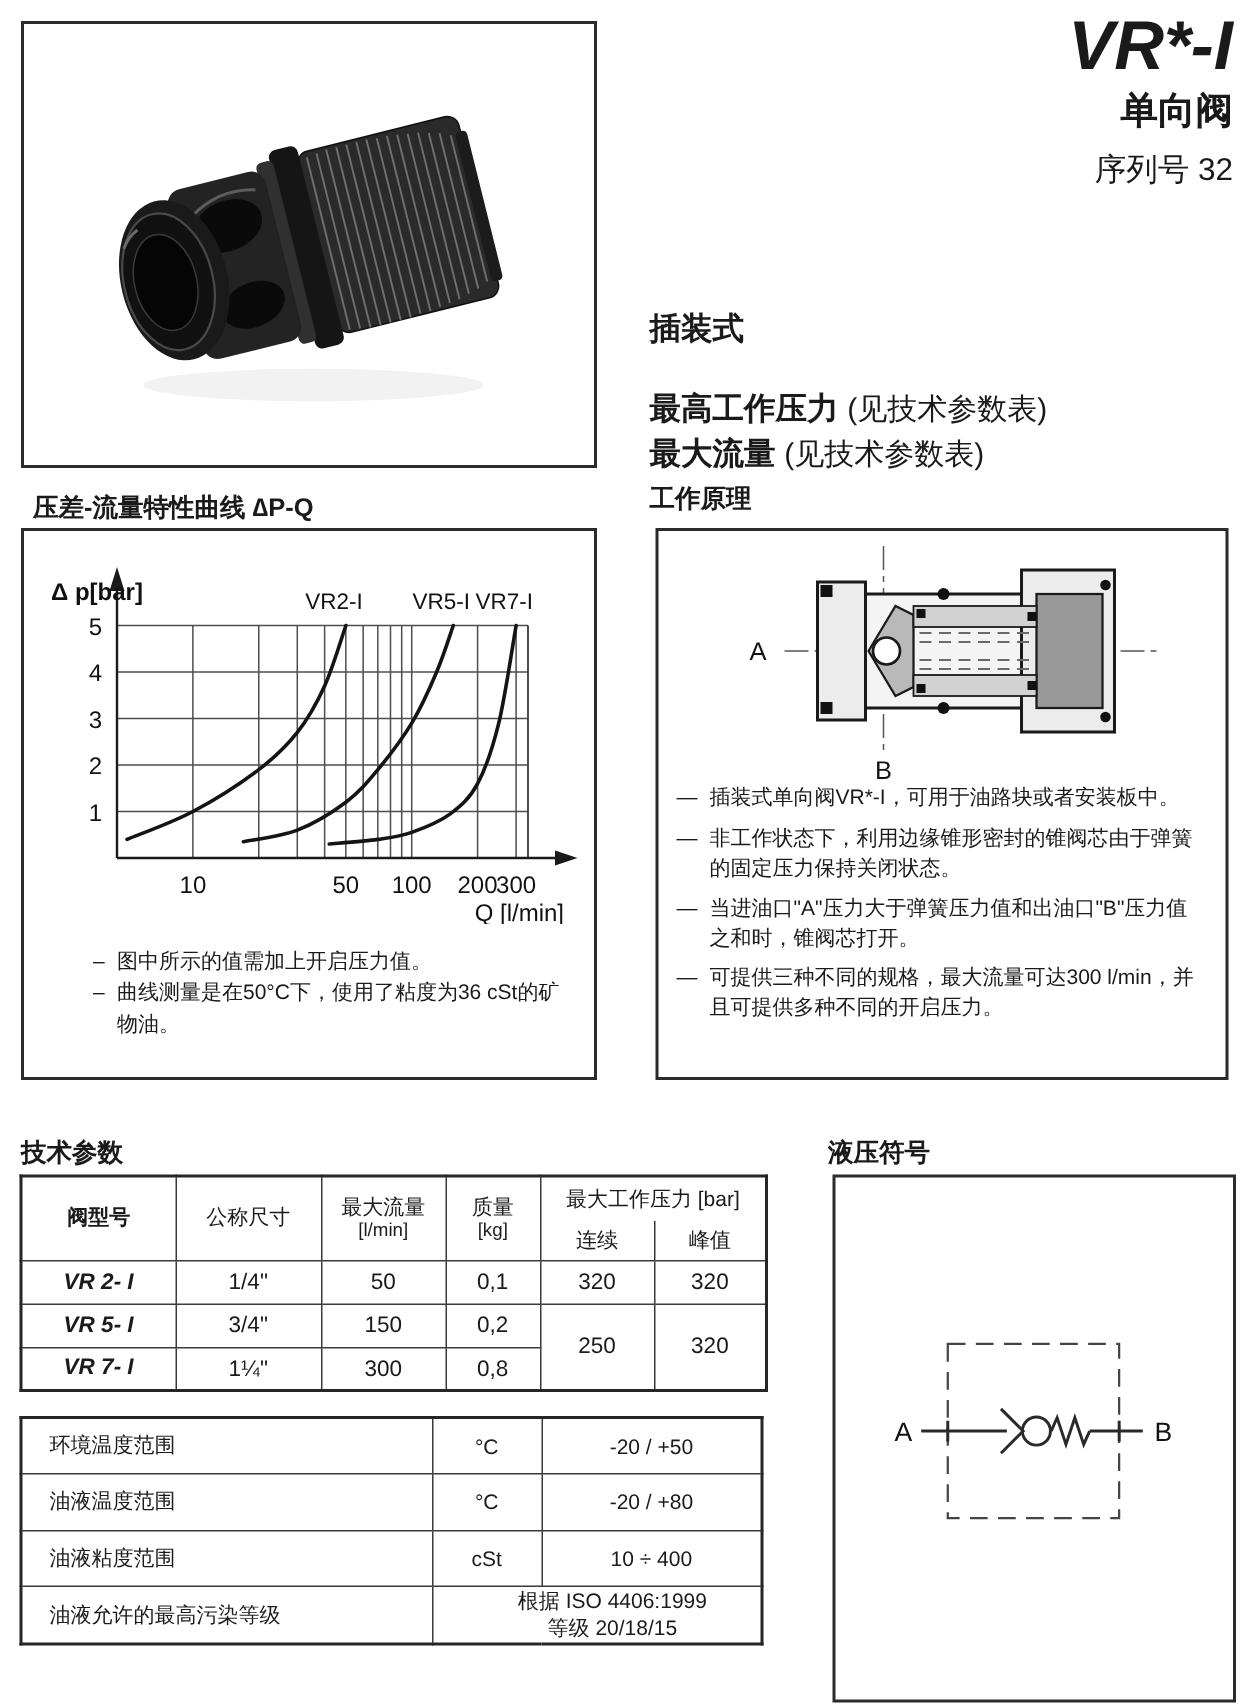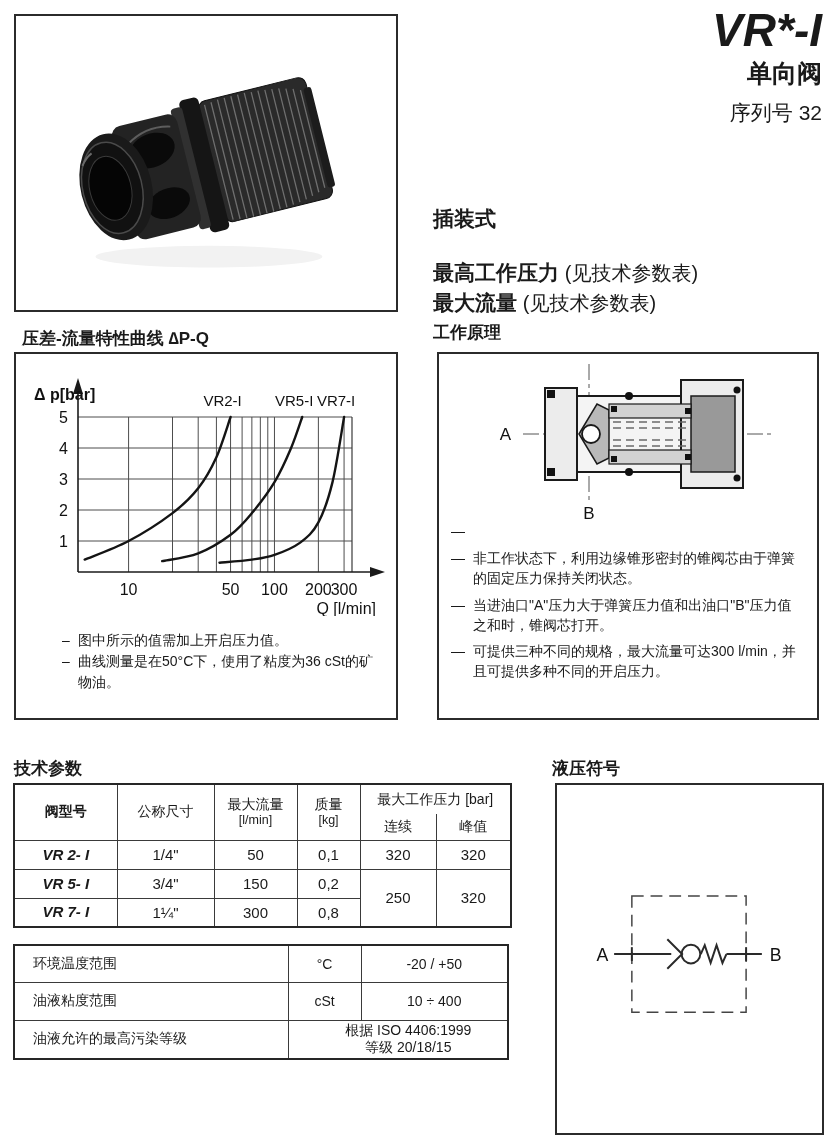--- a/index.html
+++ b/index.html
@@ -206,20 +206,21 @@
         <circle cx="298" cy="124" r="3.5"></circle>
         <rect x="108" y="36" width="8" height="8"></rect>
         <rect x="108" y="114" width="8" height="8"></rect>
       </g>
       <text x="72" y="86" text-anchor="end" font-size="17" fill="#111">A</text>
       <text x="150" y="165" text-anchor="middle" font-size="17" fill="#111">B</text>
     </svg>
     <div class="bullets">
       <div class="bullet">
         <span class="mk">—</span>
+        <span>插装式单向阀VR*-I，可用于油路块或者安装板中。</span>
       </div>
       <div class="bullet">
         <span class="mk">—</span>
         <span>非工作状态下，利用边缘锥形密封的锥阀芯由于弹簧的固定压力保持关闭状态。</span>
       </div>
       <div class="bullet">
         <span class="mk">—</span>
         <span>当进油口"A"压力大于弹簧压力值和出油口"B"压力值之和时，锥阀芯打开。</span>
       </div>
       <div class="bullet">
@@ -292,20 +293,25 @@
         <col style="width:73px">
         <col style="width:147px">
       </colgroup>
     <tbody>
         <tr>
       <td class="lbl">环境温度范围</td>
       <td class="ctr">°C</td>
       <td class="ctr">-20 / +50</td>
     </tr>
     <tr>
+      <td class="lbl">油液温度范围</td>
+      <td class="ctr">°C</td>
+      <td class="ctr">-20 / +80</td>
+    </tr>
+    <tr>
       <td class="lbl">油液粘度范围</td>
       <td class="ctr">cSt</td>
       <td class="ctr">10 ÷ 400</td>
     </tr>
     <tr>
       <td class="lbl">油液允许的最高污染等级</td>
       <td colspan="2" class="two-line">
         <div>根据 ISO 4406:1999</div>
         <div>等级 20/18/15</div>
       </td>

